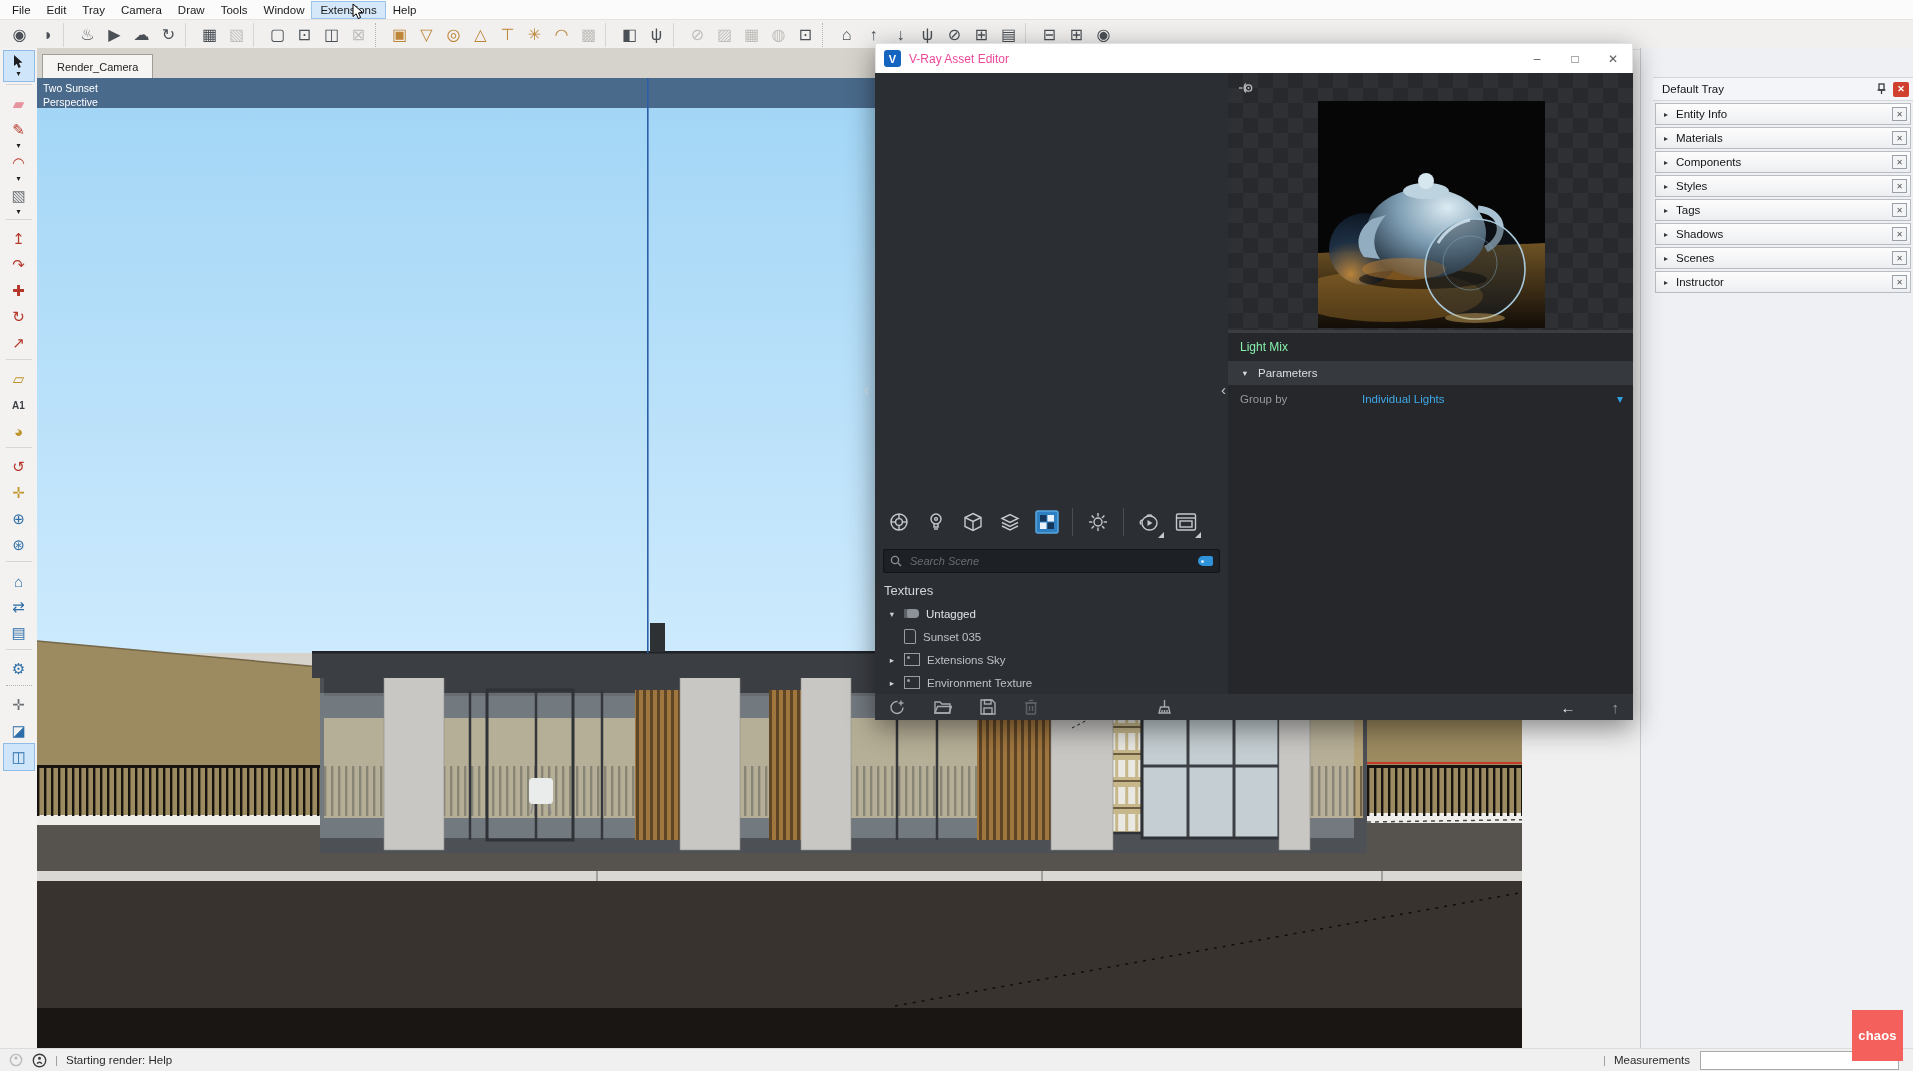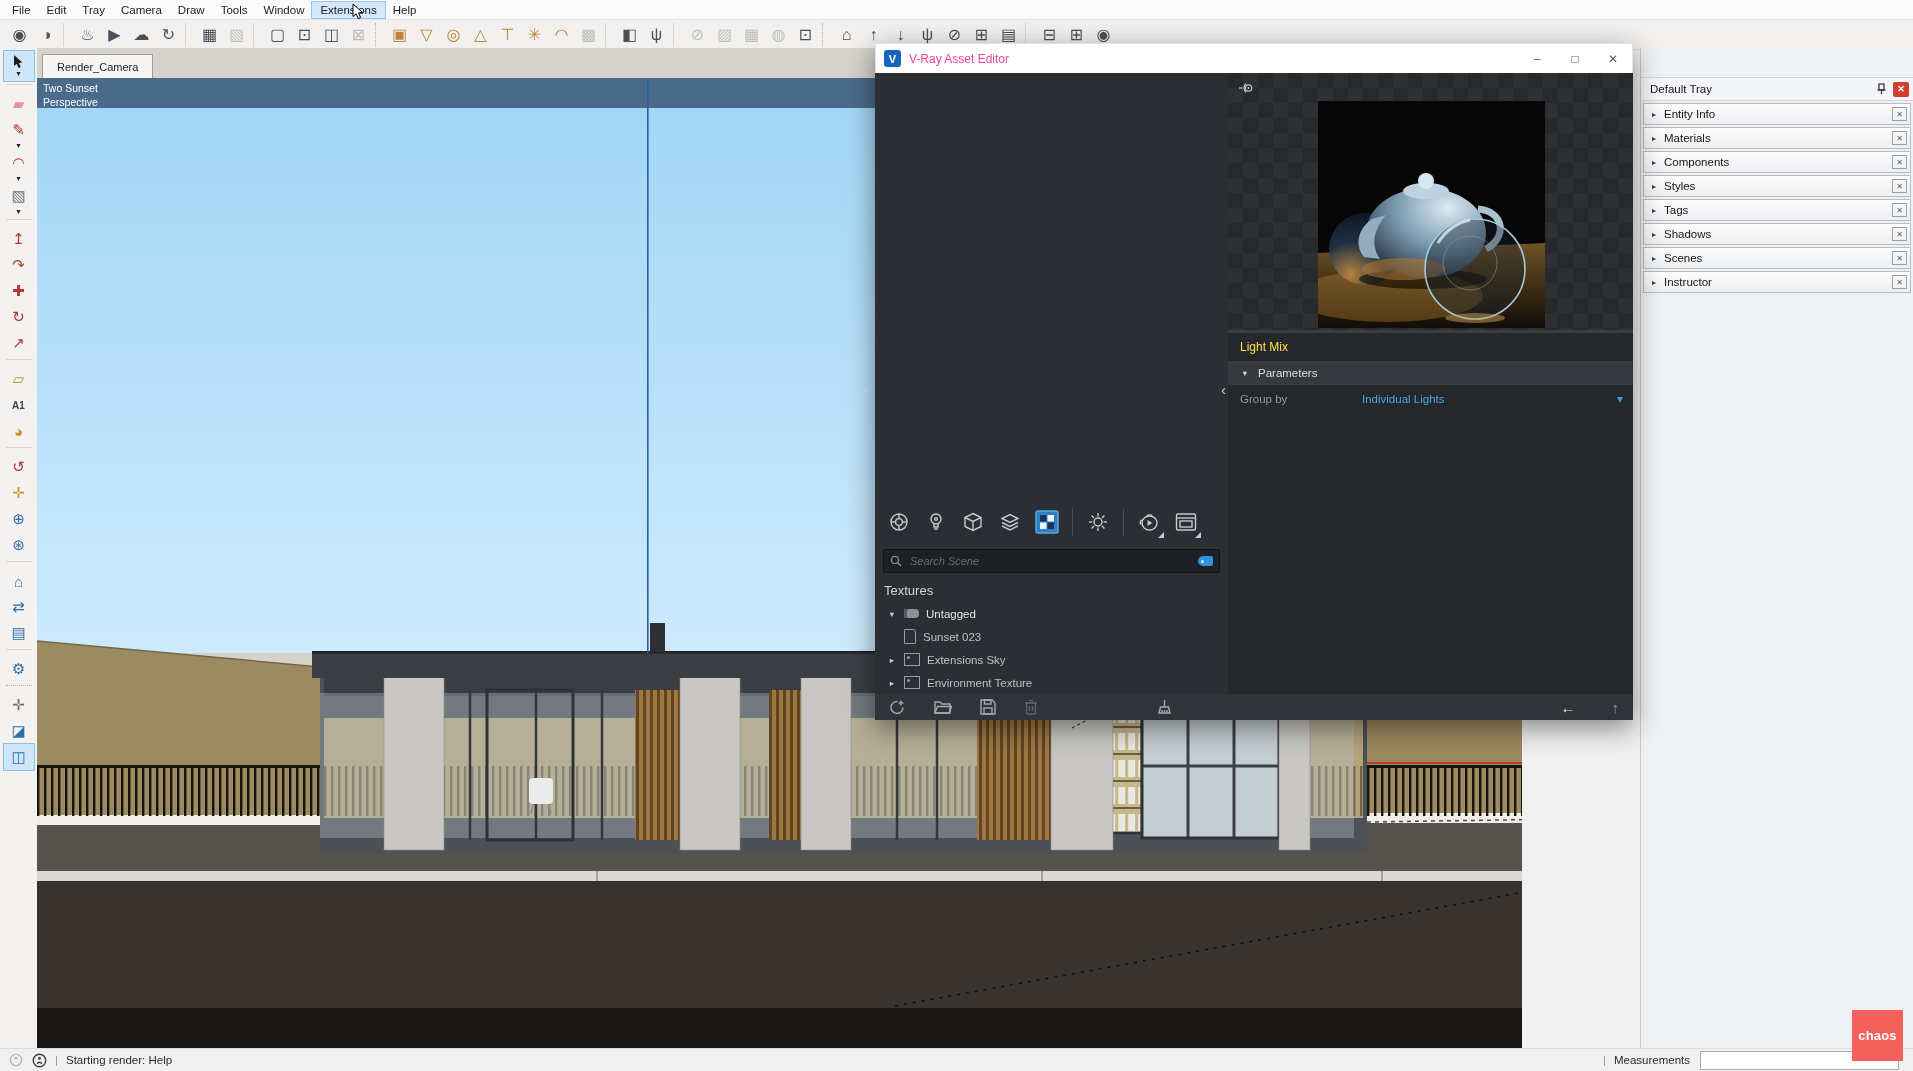--- a/index.html
+++ b/index.html
@@ -78,37 +78,37 @@
   .icon-img:after{content:"";position:absolute;left:2px;top:1.5px;width:3px;height:3px;border-radius:50%;background:#989da3;}
   .vright{flex:1;background:#26272b;position:relative;}
   .vpreview{position:absolute;top:0;left:0;right:0;height:257px;background-color:#28292d;
     background-image:linear-gradient(45deg,#2f3034 25%,transparent 25%,transparent 75%,#2f3034 75%),
                      linear-gradient(45deg,#2f3034 25%,transparent 25%,transparent 75%,#2f3034 75%);
     background-size:30px 30px;background-position:0 0,15px 15px;}
   .vprev-toggle{position:absolute;left:10px;top:8px;}
   .teapot-img{position:absolute;left:90px;top:28px;}
   .vhr{position:absolute;top:257px;left:0;right:0;height:3px;background:#3a3d42;}
   .lightmix{position:absolute;top:263px;left:0;right:0;height:22px;display:flex;align-items:center;
-            padding-left:12px;color:#fde047;font-size:12px;}
+            padding-left:12px;color:#86efac;font-size:12px;}
   .params{position:absolute;top:288px;left:0;right:0;height:24px;background:#36393e;display:flex;
           align-items:center;padding-left:12px;gap:8px;color:#dcdee1;font-size:11.5px;}
   .params .tree-arrow{color:#dcdee1;}
   .groupby{position:absolute;top:315px;left:0;right:0;height:22px;display:flex;align-items:center;
            padding-left:12px;color:#95999f;font-size:11.5px;}
   .groupby .gval{position:absolute;left:134px;color:#3fa9e8;}
   .groupby .gchev{position:absolute;right:10px;color:#2f9fe0;font-size:12px;}
   .vfoot{position:absolute;left:0;right:0;bottom:0;height:26px;background:#303338;
          display:flex;align-items:center;padding:0 14px;box-sizing:border-box;}
   .vfoot .fgap{width:28px;} .vfoot .fbig{width:118px;}
   .vfoot .fright{margin-left:auto;display:flex;gap:36px;align-items:center;}
   .farrow{color:#e6e8ea;font-size:15px;} .farrow.up{color:#979ba0;}
   .vcollapse{position:absolute;top:338px;color:#c6cacd;font-size:15px;z-index:25;}
   
   .tray{position:absolute;top:48px;right:0;width:273px;bottom:22px;background:#eef0f4;
-        border-left:1px solid #c9c9c9;padding-top:29px;box-sizing:border-box;}
+        border-left:1px solid #c9c9c9;padding-top:29px;box-sizing:border-box;padding-left:12px;}
   .tray-header{height:22px;display:flex;align-items:center;padding:0 4px 0 9px;
                background:#f3f5f9;border-top:1px solid #d4d6da;border-bottom:1px solid #d4d6da;
                font-size:11.5px;color:#141414;}
   .tray-header .pin{margin-left:auto;margin-right:6px;}
   .tray-close{width:16px;height:15px;background:#d0402f;color:#fff;font-size:9px;font-weight:bold;
               display:flex;align-items:center;justify-content:center;border-radius:2px;}
   .tray-row{height:20px;margin:2px 2px 0;background:linear-gradient(#fdfdfd,#eceef1);
             border:1px solid #b9bcc2;display:flex;align-items:center;padding:0 3px 0 8px;
             font-size:11.5px;color:#141414;}
   .trow-arrow{font-size:8px;margin-right:8px;color:#333;}
@@ -458,21 +458,21 @@
         <div>
 
         <div class="tree-row strong">
             <span class="tree-arrow">▾</span>
             <span class="tricon icon-tag"></span>
             <span>Untagged</span>
           </div>
             <div class="tree-row">
             <span class="tree-arrow"></span>
             <span class="tricon icon-file"></span>
-            <span>Sunset 023</span>
+            <span>Sunset 035</span>
           </div>
             <div class="tree-row">
             <span class="tree-arrow">▸</span>
             <span class="tricon icon-img"></span>
             <span>Extensions Sky</span>
           </div>
             <div class="tree-row">
             <span class="tree-arrow">▸</span>
             <span class="tricon icon-img"></span>
             <span>Environment Texture</span>

